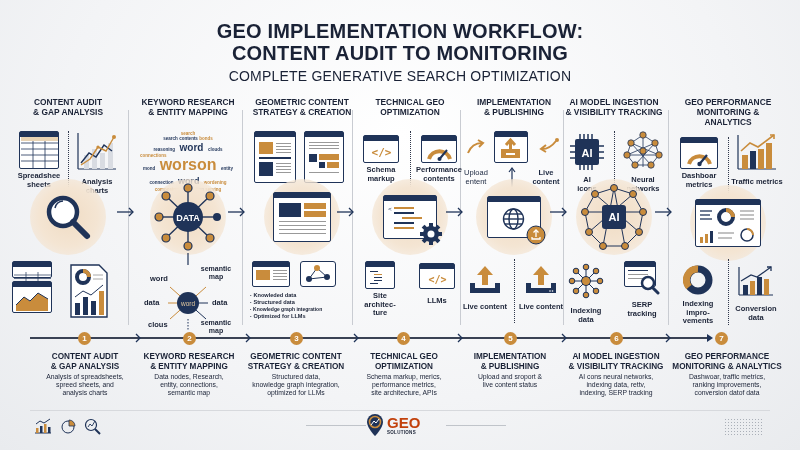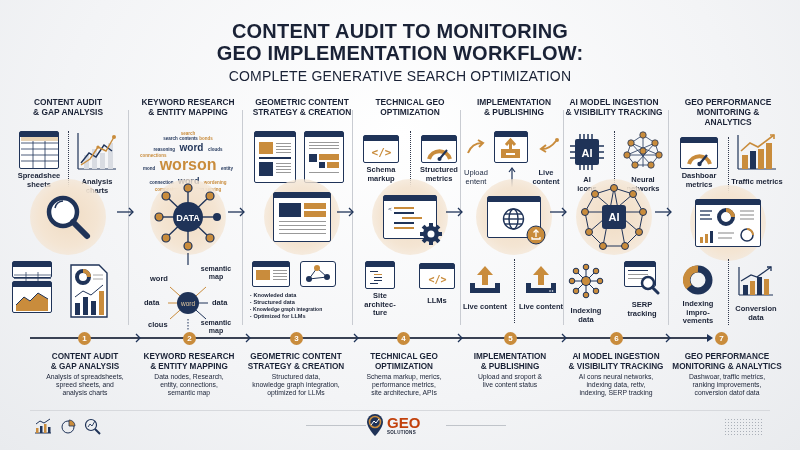--- a/index.html
+++ b/index.html
@@ -53,22 +53,22 @@
   .dotgrid { position: absolute; top: 418px; left: 724px; width: 40px; height: 18px;
     background-image: radial-gradient(circle, #9aa0aa 0.7px, transparent 0.8px);
     background-size: 3px 3px; opacity: 0.8; }
 
   .wordcloud { position: absolute; top: 0; left: 0; width: 112px; height: 60px; text-align: center; font-family: "Liberation Sans", sans-serif; font-weight: 700; }
 </style>
 </head>
 <body>
 
 <div class="header">
+  <div class="title">GEO IMPLEMENTATION WORKFLOW:</div>
   <div class="title">CONTENT AUDIT TO MONITORING</div>
-  <div class="title">GEO IMPLEMENTATION WORKFLOW:</div>
   <div class="subtitle">COMPLETE GENERATIVE SEARCH OPTIMIZATION</div>
 </div>
 
 <div class="vdiv" style="left:128px"></div>
 <div class="vdiv" style="left:242px"></div>
 <div class="vdiv" style="left:352px"></div>
 <div class="vdiv" style="left:460px"></div>
 <div class="vdiv" style="left:563px"></div>
 <div class="vdiv" style="left:668px"></div>
 
@@ -320,21 +320,21 @@
     </div>
     <div class="dotline"></div>
     <div class="top-item" style="left:58px;top:4px">
       <div class="win" style="width:36px;height:28px;margin:0 auto;">
         <svg width="33" height="21" viewBox="0 0 33 21">
             <path d="M6 18 A11 11 0 0 1 27 18" fill="none" stroke="#c98c3c" stroke-width="4"></path>
             <line x1="16.5" y1="18" x2="24" y2="9" stroke="#1f3358" stroke-width="2"></line>
             <circle cx="16.5" cy="18" r="2" fill="#1f3358"></circle>
           </svg>
       </div>
-      <div class="lbl">Structured metrics</div>
+      <div class="lbl">Performance contents</div>
     </div>
   </div>
   <div class="hub">
     <div class="win hub-icon" style="width:54px;height:44px;">
       <div style="position:absolute;left:4px;top:9px;font-size:6px;color:#1f3358;font-family:'DejaVu Sans Mono',monospace">&lt;</div>
       <div style="position:absolute;left:10px;top:11px;width:20px;height:1.5px;background:#c98c3c;box-shadow:0 5px 0 #1f3358,8px 10px 0 #c98c3c,0 15px 0 #1f3358,0 20px 0 #c98c3c"></div>
     </div>
     <svg style="position:absolute;left:48px;top:44px" width="22" height="22" viewBox="0 0 22 22">
         <g fill="#1f3358">
           <circle cx="11" cy="11" r="8"></circle>

